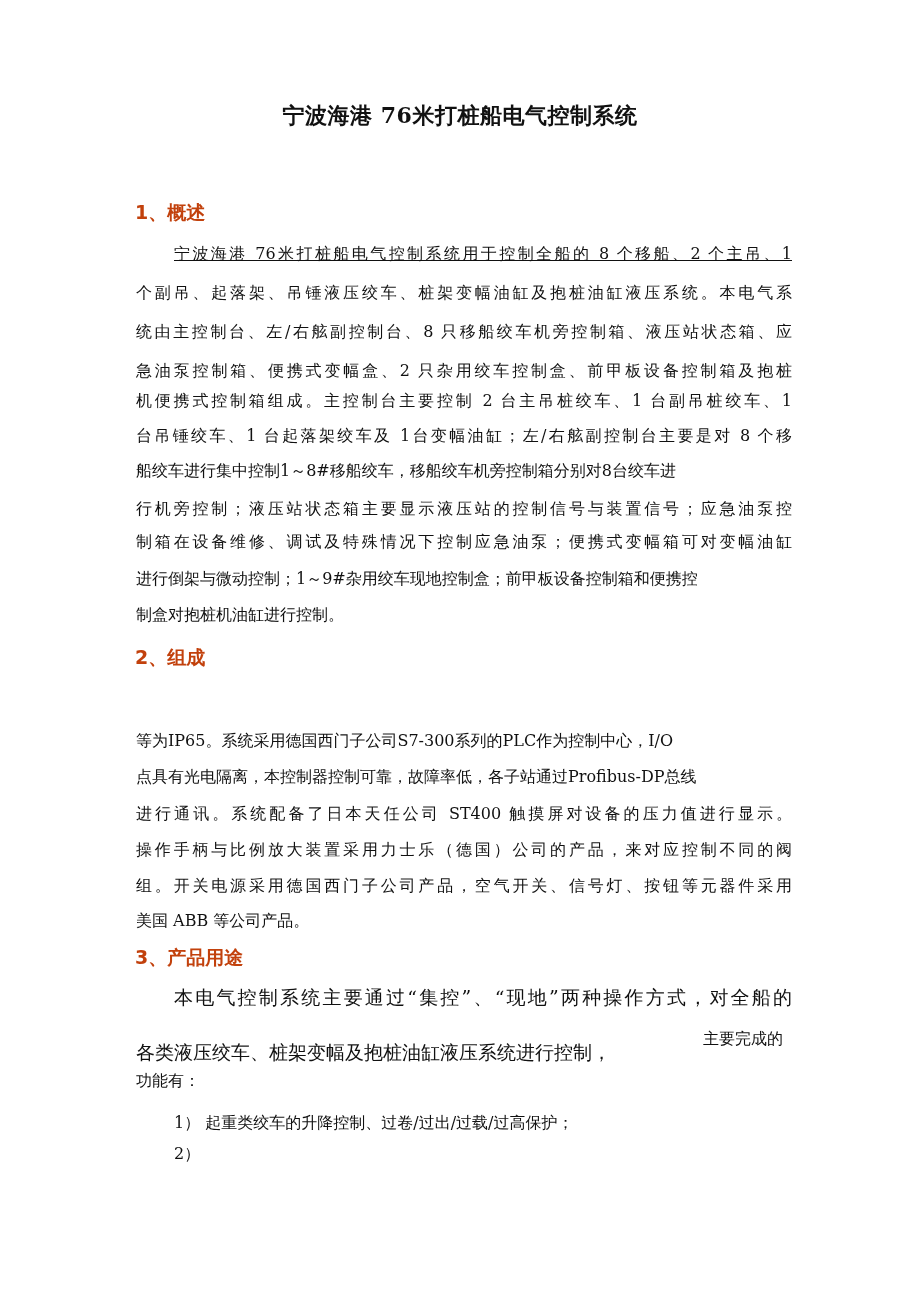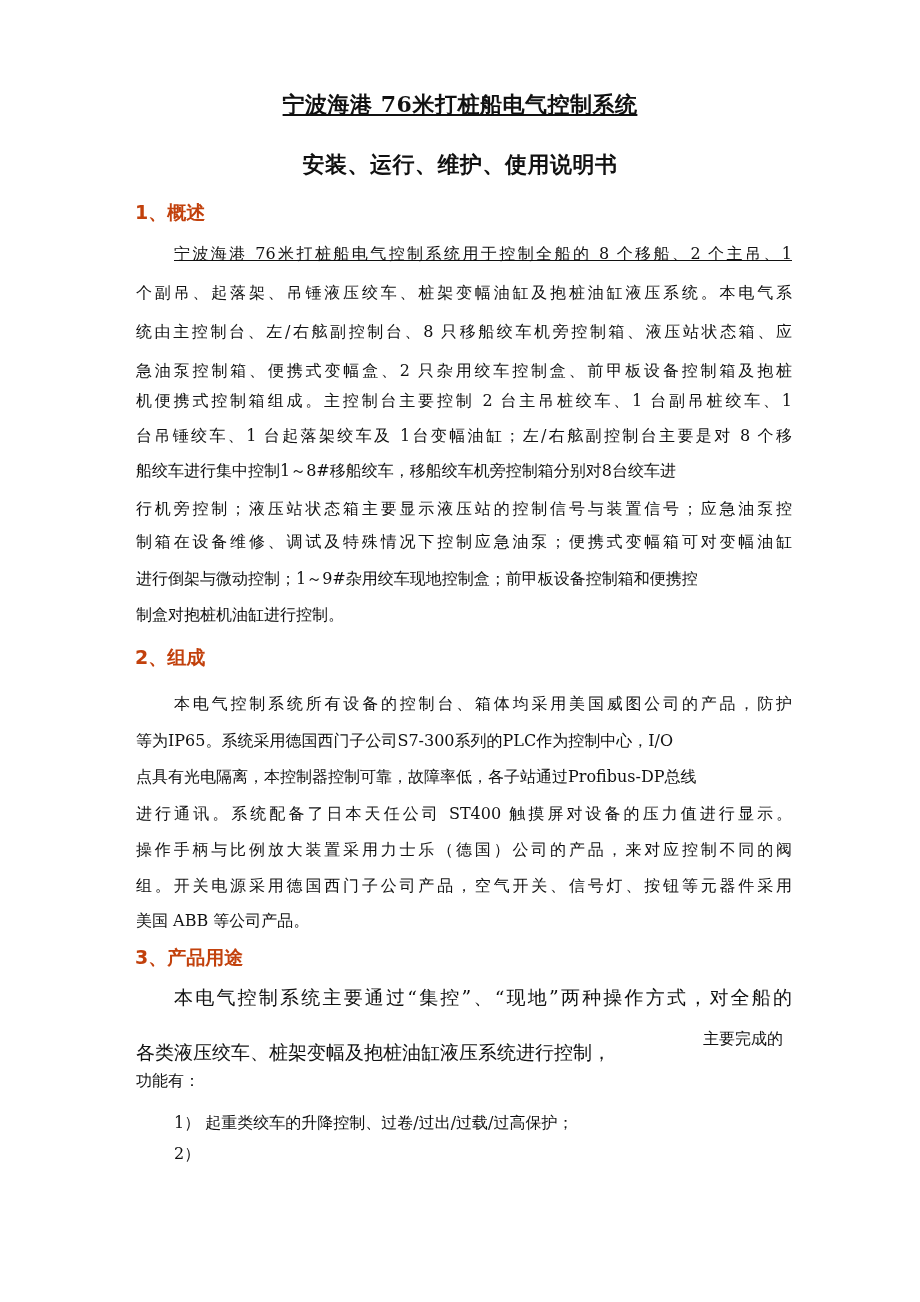--- a/index.html
+++ b/index.html
@@ -11,38 +11,36 @@
     .line.last { text-align-last: left; }
     .line.indent { left: 174px; width: 618px; }
     .line.big { font-size: 19px; }
     .item { position: absolute; left: 174px; font-size: 16px; line-height: 20px; white-space: nowrap; }
   </style>
 </head>
 <body>
 
 <div class="page">
 
-  <div class="title" style="top:90px;text-decoration:underline;">宁波海港  76米打桩船电气控制系统</div>
-  <div class="title" style="top:150px;">安装、运行、维护、使用说明书</div>
+  <div class="title" style="top:101px;">宁波海港  76米打桩船电气控制系统</div>
 
   <div class="heading" style="top:200px;">1、概述</div>
   <div class="line indent" style="top:244px;text-decoration:underline;">宁波海港  76米打桩船电气控制系统用于控制全船的  8 个移船、2 个主吊、1</div>
   <div class="line" style="top:283px;">个副吊、起落架、吊锤液压绞车、桩架变幅油缸及抱桩油缸液压系统。本电气系</div>
   <div class="line" style="top:322px;">统由主控制台、左/右舷副控制台、8  只移船绞车机旁控制箱、液压站状态箱、应</div>
   <div class="line" style="top:361px;">急油泵控制箱、便携式变幅盒、2   只杂用绞车控制盒、前甲板设备控制箱及抱桩</div>
   <div class="line" style="top:391px;">机便携式控制箱组成。主控制台主要控制   2  台主吊桩绞车、1  台副吊桩绞车、1</div>
   <div class="line" style="top:426px;">台吊锤绞车、1 台起落架绞车及  1台变幅油缸；左/右舷副控制台主要是对  8 个移</div>
   <div class="line last" style="top:461px;">船绞车进行集中控制1～8#移船绞车，移船绞车机旁控制箱分别对8台绞车进</div>
   <div class="line" style="top:532px;">制箱在设备维修、调试及特殊情况下控制应急油泵；便携式变幅箱可对变幅油缸</div>
   <div class="line" style="top:499px;">行机旁控制；液压站状态箱主要显示液压站的控制信号与装置信号；应急油泵控</div>
   <div class="line last" style="top:569px;">进行倒架与微动控制；1～9#杂用绞车现地控制盒；前甲板设备控制箱和便携控</div>
   <div class="line last" style="top:605px;">制盒对抱桩机油缸进行控制。</div>
 
   <div class="heading" style="top:645px;">2、组成</div>
-  <div class="line indent" style="top:694px;">本电气控制系统所有设备的控制台、箱体均采用美国威图公司的产品，防护</div>
   <div class="line last" style="top:731px;">等为IP65。系统采用德国西门子公司S7-300系列的PLC作为控制中心，I/O</div>
   <div class="line last" style="top:767px;">点具有光电隔离，本控制器控制可靠，故障率低，各子站通过Profibus-DP总线</div>
   <div class="line" style="top:804px;">进行通讯。系统配备了日本天任公司    ST400   触摸屏对设备的压力值进行显示。</div>
   <div class="line" style="top:840px;">操作手柄与比例放大装置采用力士乐（德国）公司的产品，来对应控制不同的阀</div>
   <div class="line" style="top:876px;">组。开关电源采用德国西门子公司产品，空气开关、信号灯、按钮等元器件采用</div>
   <div class="line last" style="top:911px;">美国  ABB  等公司产品。</div>
 
   <div class="heading" style="top:945px;">3、产品用途</div>
   <div class="line indent big" style="top:987px;">本电气控制系统主要通过“集控”、“现地”两种操作方式，对全船的</div>
   <div class="line big last" style="top:1042px; width:500px;">各类液压绞车、桩架变幅及抱桩油缸液压系统进行控制，</div>

